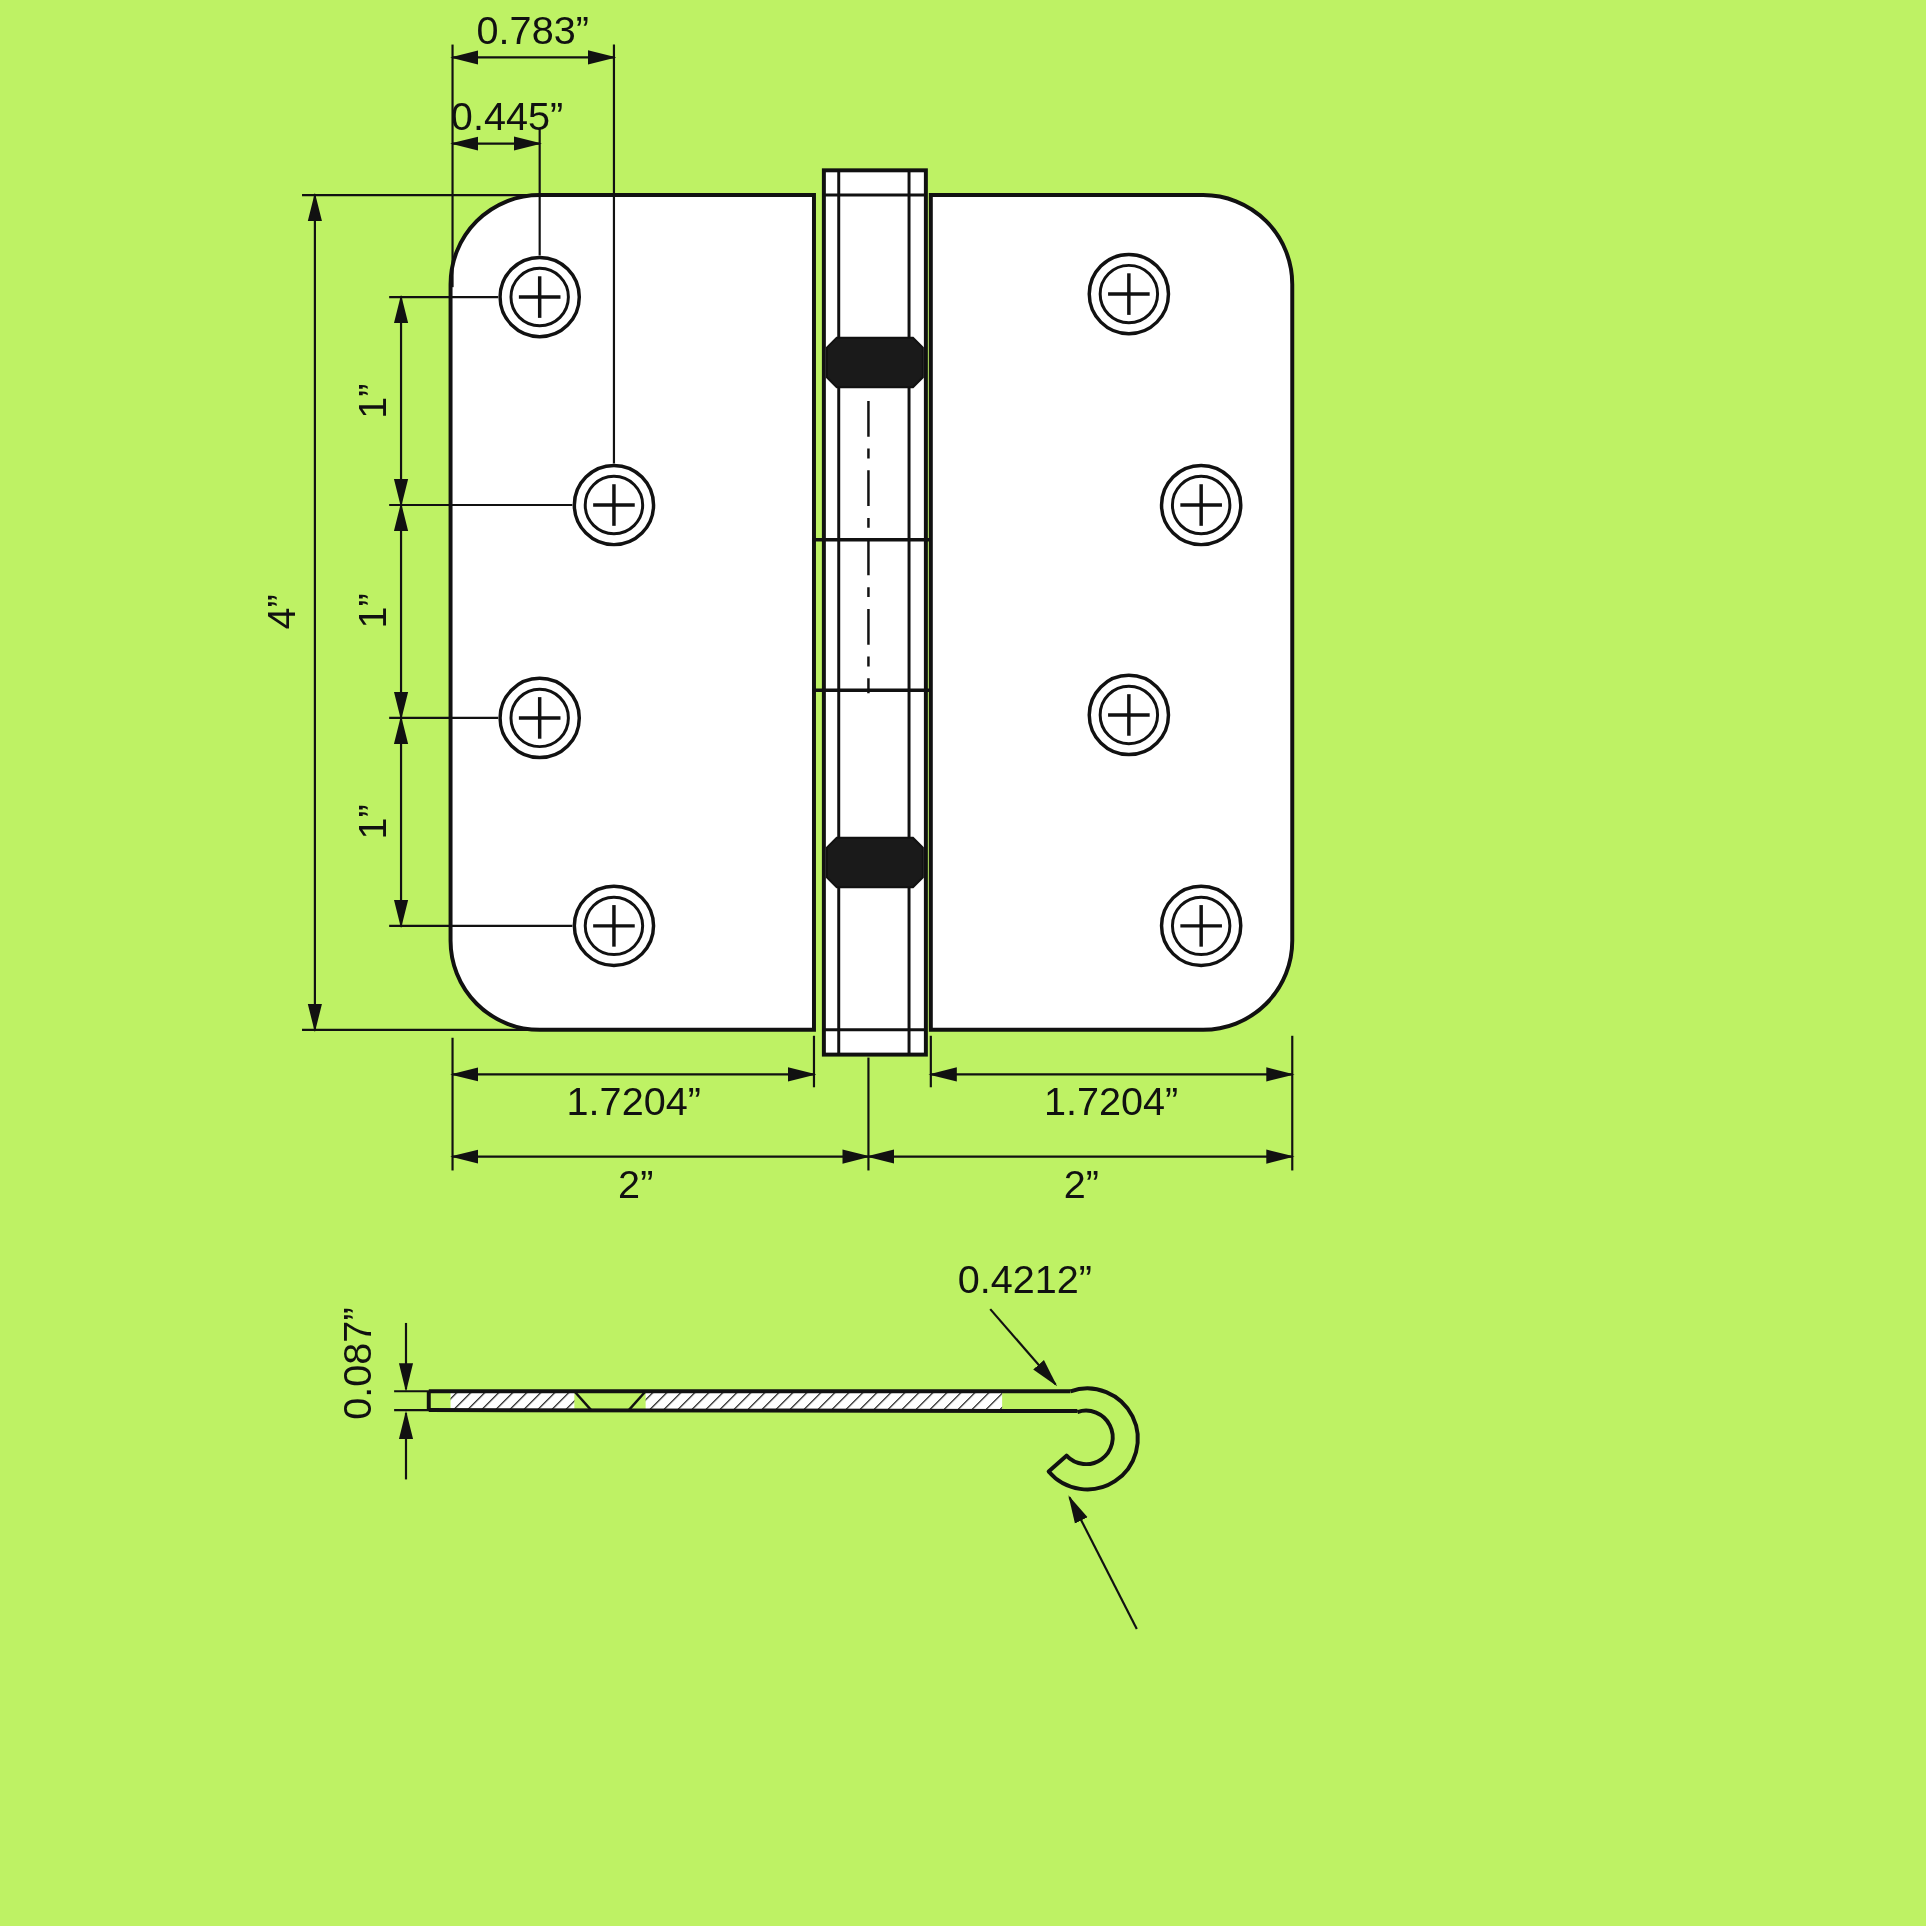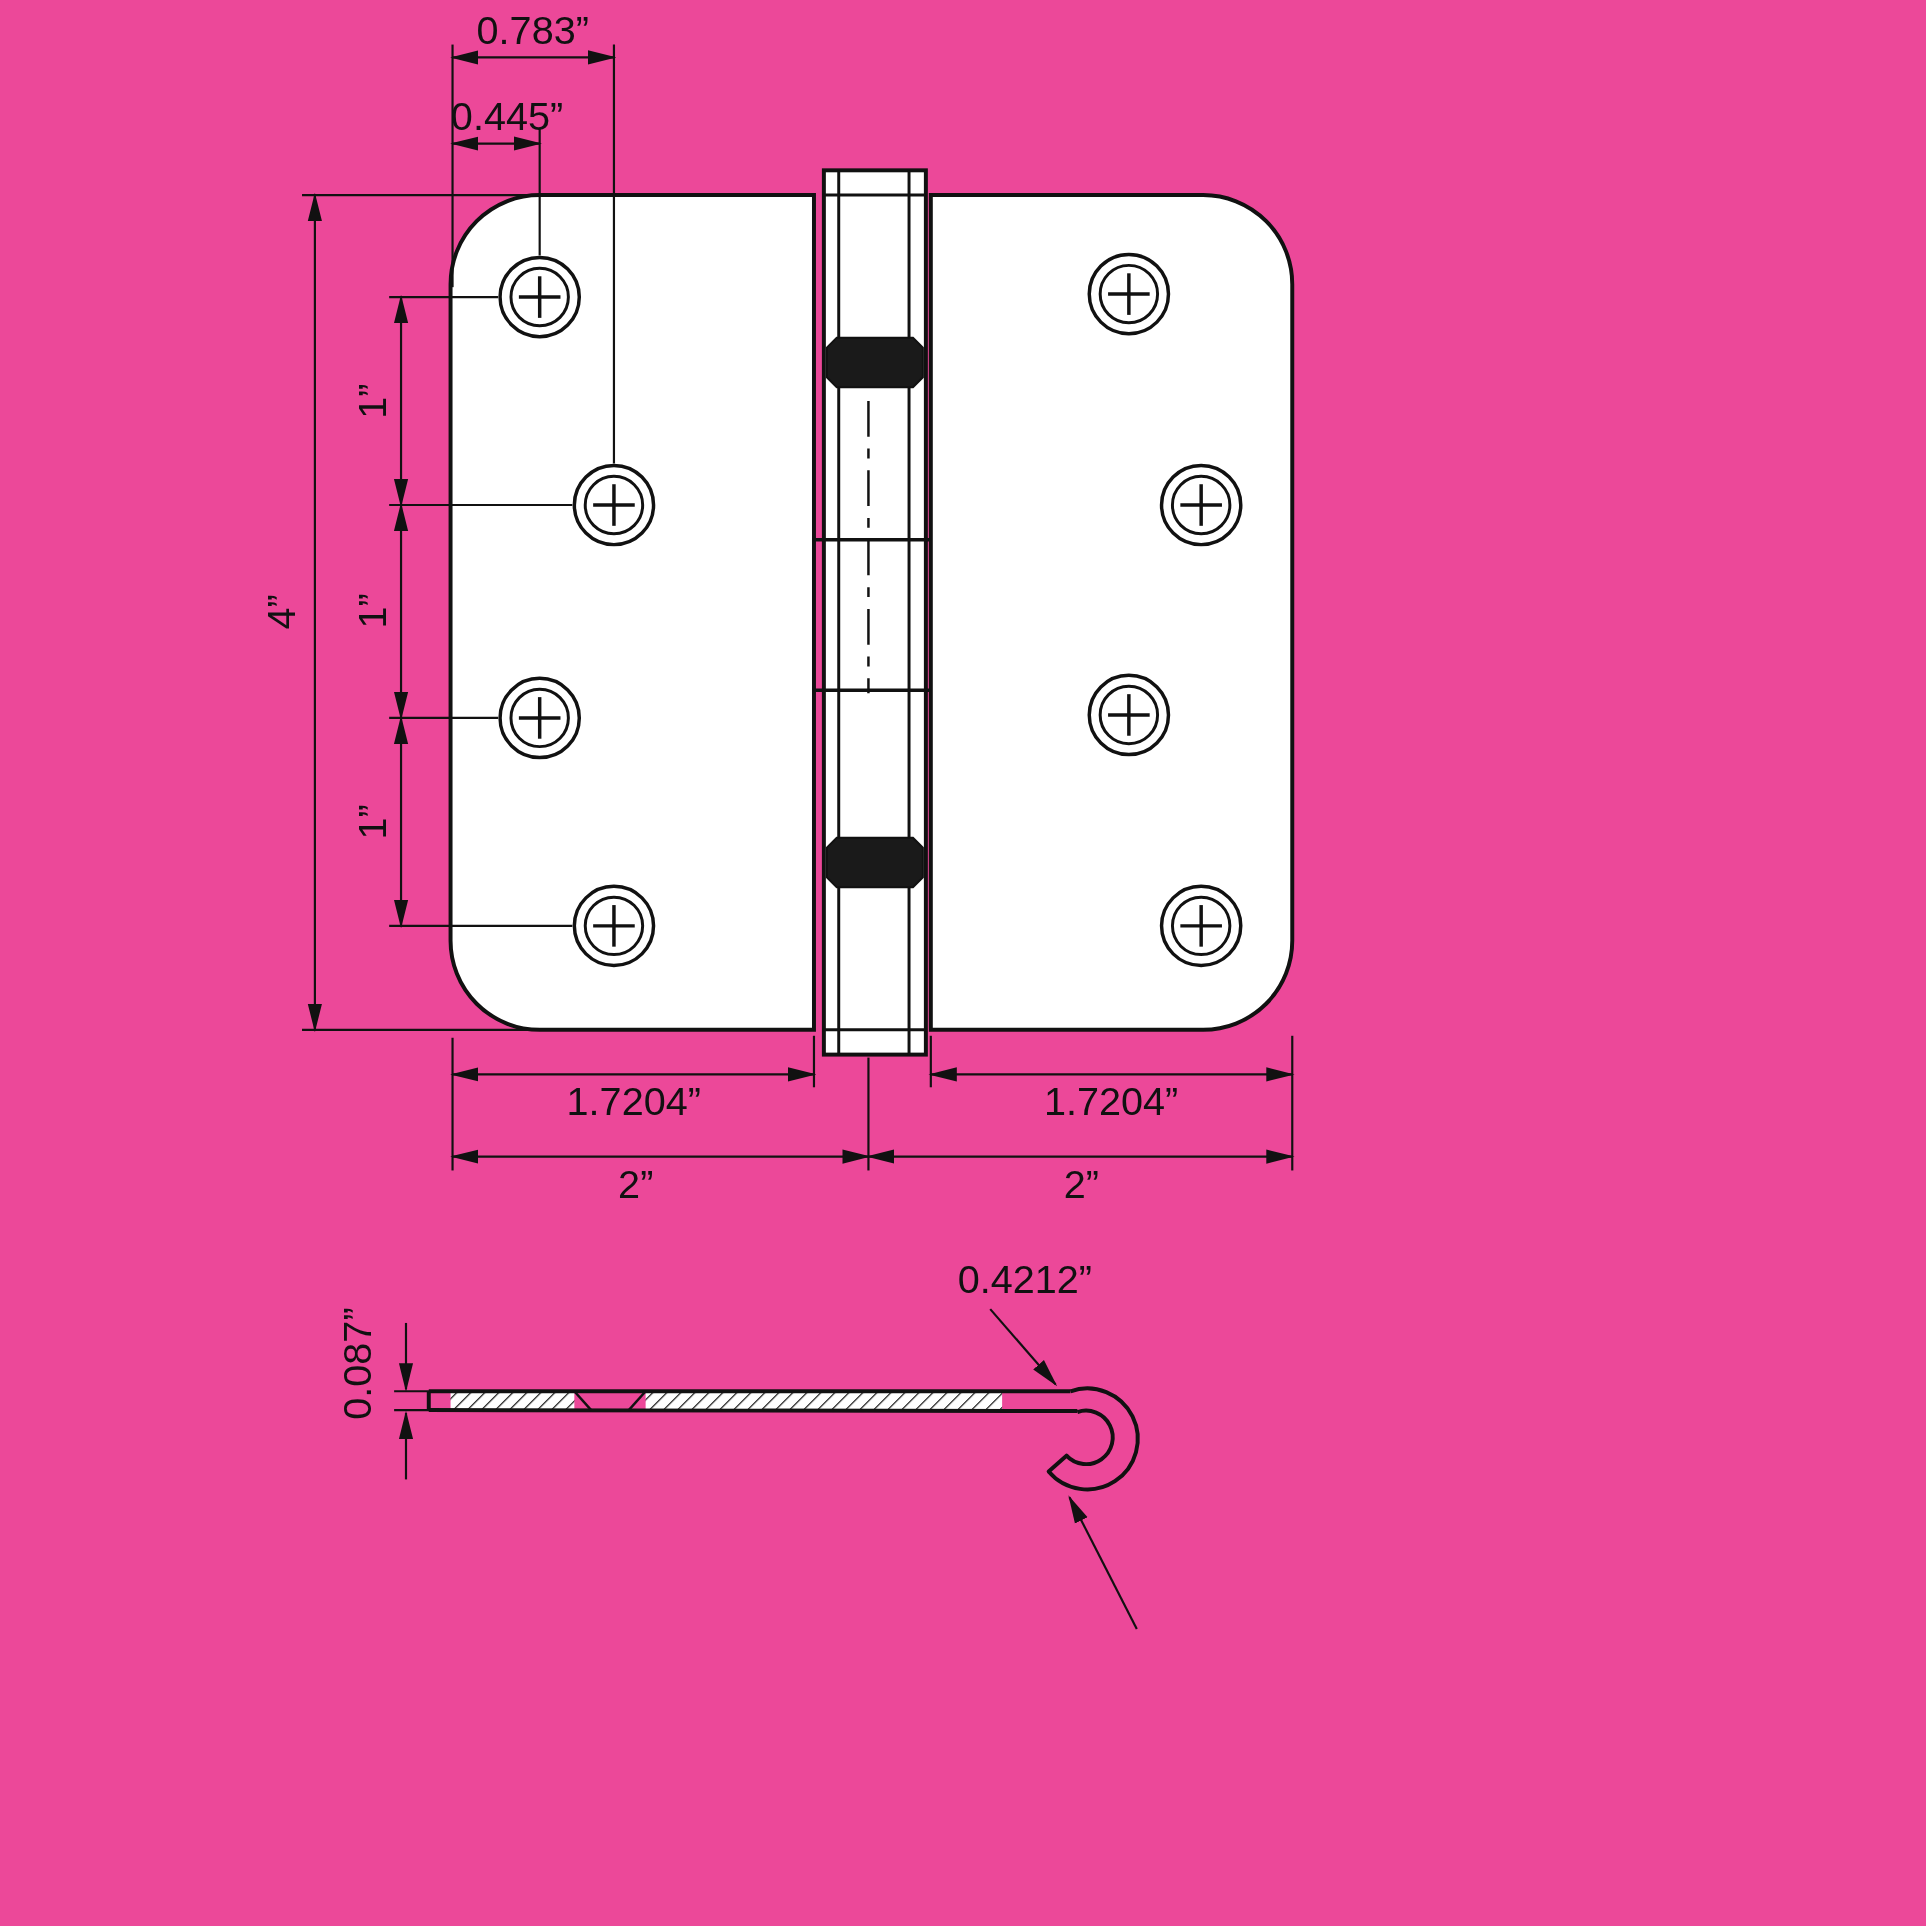--- a/index.html
+++ b/index.html
@@ -7,21 +7,21 @@
     padding: 0;
     background: #ffffff;
     width: 1927px;
     height: 1927px;
     font-family: "Liberation Sans", sans-serif;
   }
   .canvas {
     position: relative;
     width: 1927px;
     height: 1927px;
-    background: #ec4899;
+    background: #bef264;
     overflow: hidden;
   }
   svg { display: block; }
   text {
     font-family: "Liberation Sans", sans-serif;
     fill: #111;
   }
   .dim-text { font-size: 40px; }
 </style>
 </head>

